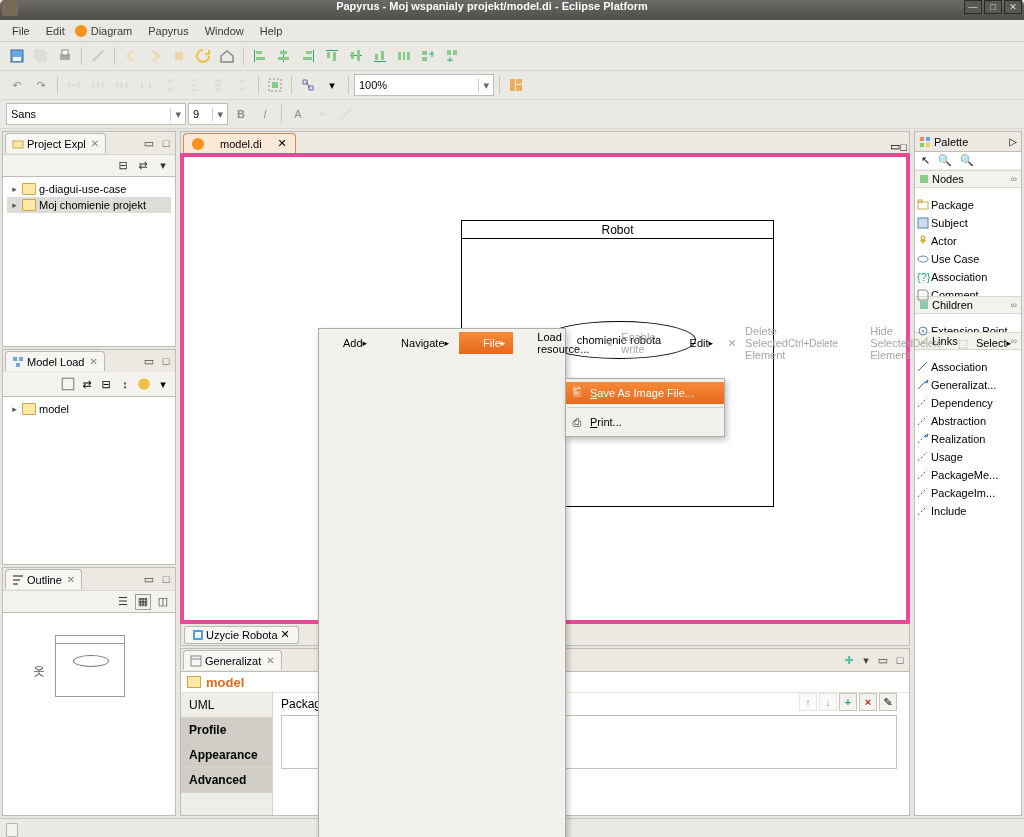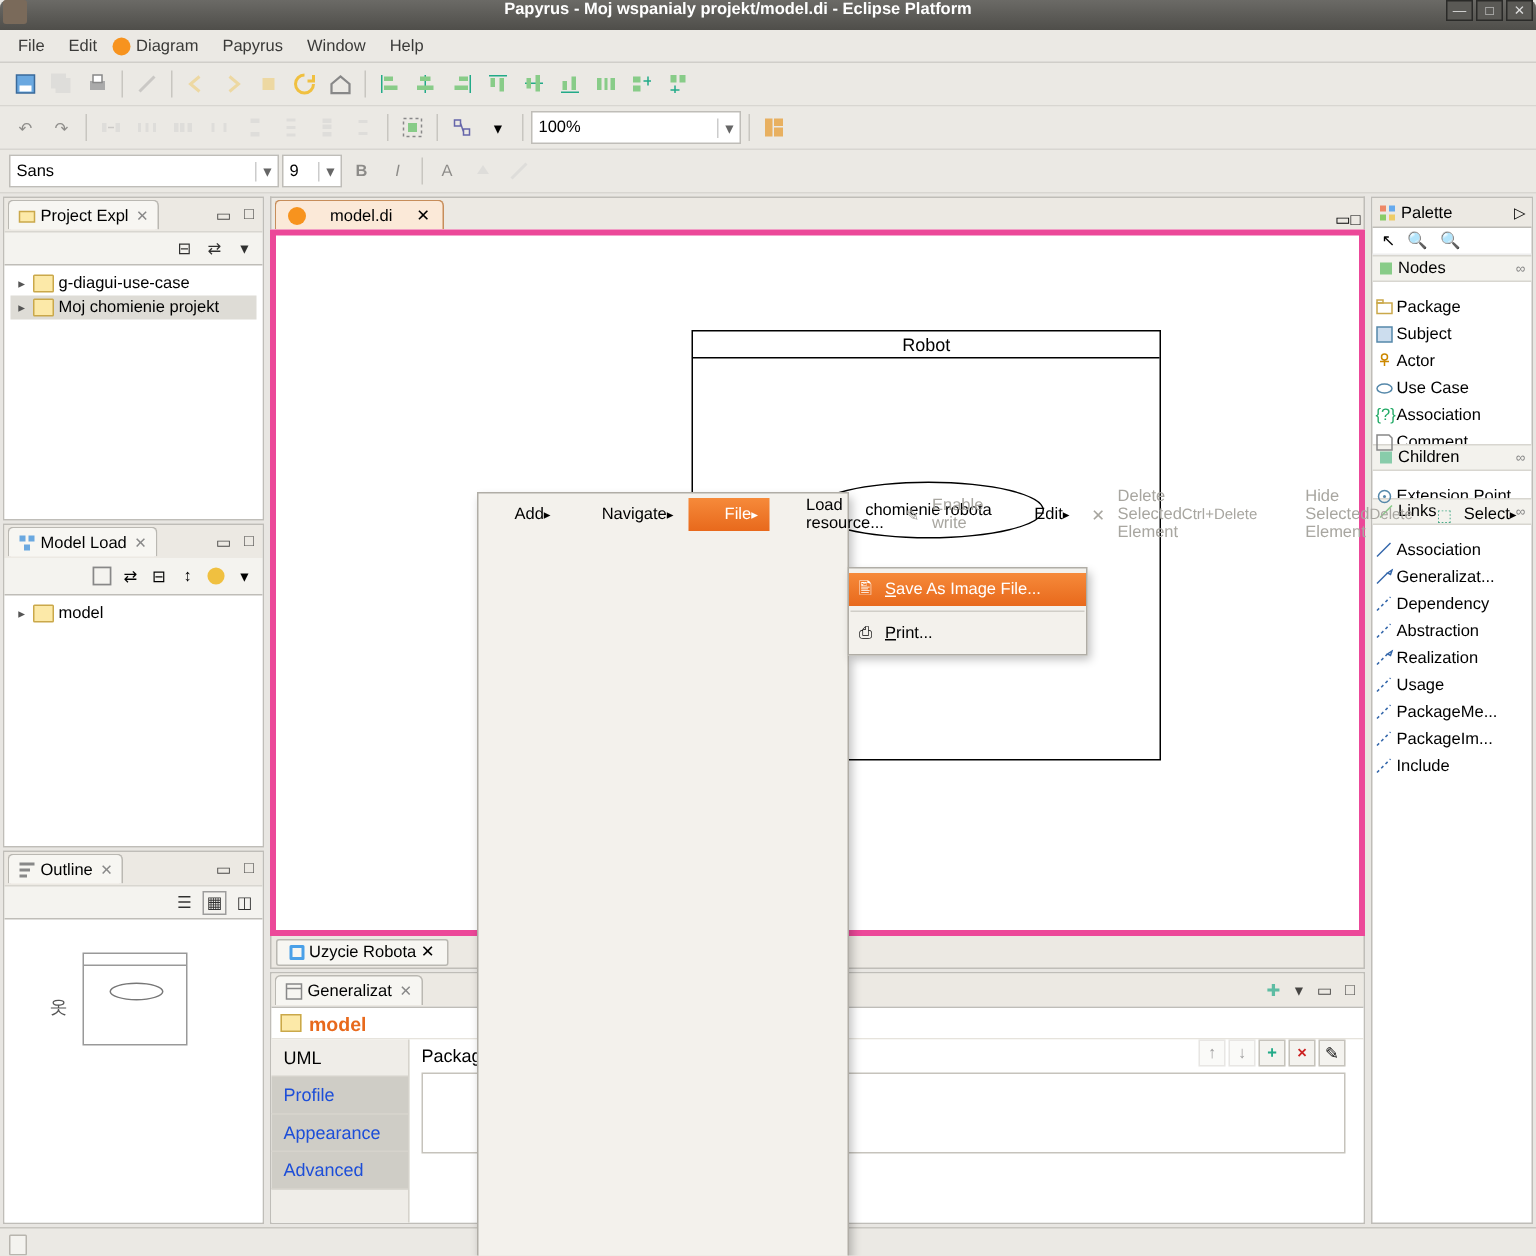--- a/index.html
+++ b/index.html
@@ -57,21 +57,21 @@
 .bottom-tabs{height:22px;border:1px solid #bfbdb8;border-top:none;background:#ece9e3;display:flex;align-items:center;padding:0 3px}
 .btab{height:18px;display:flex;align-items:center;padding:0 8px;background:#f7f6f2;border:1px solid #bab8b2;border-radius:2px;gap:3px;cursor:pointer}
 .btab .ic{width:10px;height:10px;border:2px solid #4aa0e8;border-radius:1px}
 .props-view{height:168px;border:1px solid #bfbdb8;background:#f4f3ef;display:flex;flex-direction:column;margin-top:2px}
 .props-header{height:22px;background:#fff;display:flex;align-items:center;padding:0 6px;gap:5px;border-top:1px solid #bfbdb8;border-bottom:1px solid #e6e3dc}
 .props-header .ic{width:14px;height:12px;background:#fce9a8;border:1px solid #caa84a}
 .props-header .nm{color:#e8691c;font-weight:bold;font-size:13px}
 .props-body{flex:1;display:flex;background:#fff}
 .ptabs{width:92px;background:#efede8;border-right:1px solid #d6d3cc}
 .ptab{padding:5px 8px;border-bottom:1px solid #d6d3cc;background:#efede8;font-weight:normal;font-size:12px;cursor:pointer}
-.ptab.dim{background:#cfcdc6;color:#1d4ed8;font-weight:normal}
+.ptab.dim{background:#cfcdc6;color:#000000;font-weight:bold}
 .pcontent{flex:1;padding:8px;position:relative}
 .pcontent .lbl{position:absolute;left:8px;top:4px;font-size:12px}
 .pcontent .pbox{position:absolute;left:8px;top:22px;right:12px;height:54px;border:1px solid #c6c3bc;background:#fff}
 .pcontent .tbtns{position:absolute;right:12px;top:0;display:flex;gap:2px}
 .pcontent .tbtns .b{width:18px;height:18px;border:1px solid #c6c3bc;background:#f4f3ef;display:flex;align-items:center;justify-content:center;font-size:11px;cursor:pointer}
 .palette{border:1px solid #bfbdb8;background:#fff;height:100%;display:flex;flex-direction:column;font-size:11px}
 .phdr{height:20px;background:#ece9e3;border-bottom:1px solid #bfbdb8;display:flex;align-items:center;padding:0 4px;gap:3px}
 .phdr .arr{margin-left:auto;font-size:10px}
 .ptool{height:18px;display:flex;align-items:center;padding:0 3px;gap:2px;border-bottom:1px solid #eee}
 .pgrp{height:18px;display:flex;align-items:center;padding:0 4px;gap:3px;background:#f3f2ed;border-top:1px solid #d8d6d0;border-bottom:1px solid #d8d6d0}

